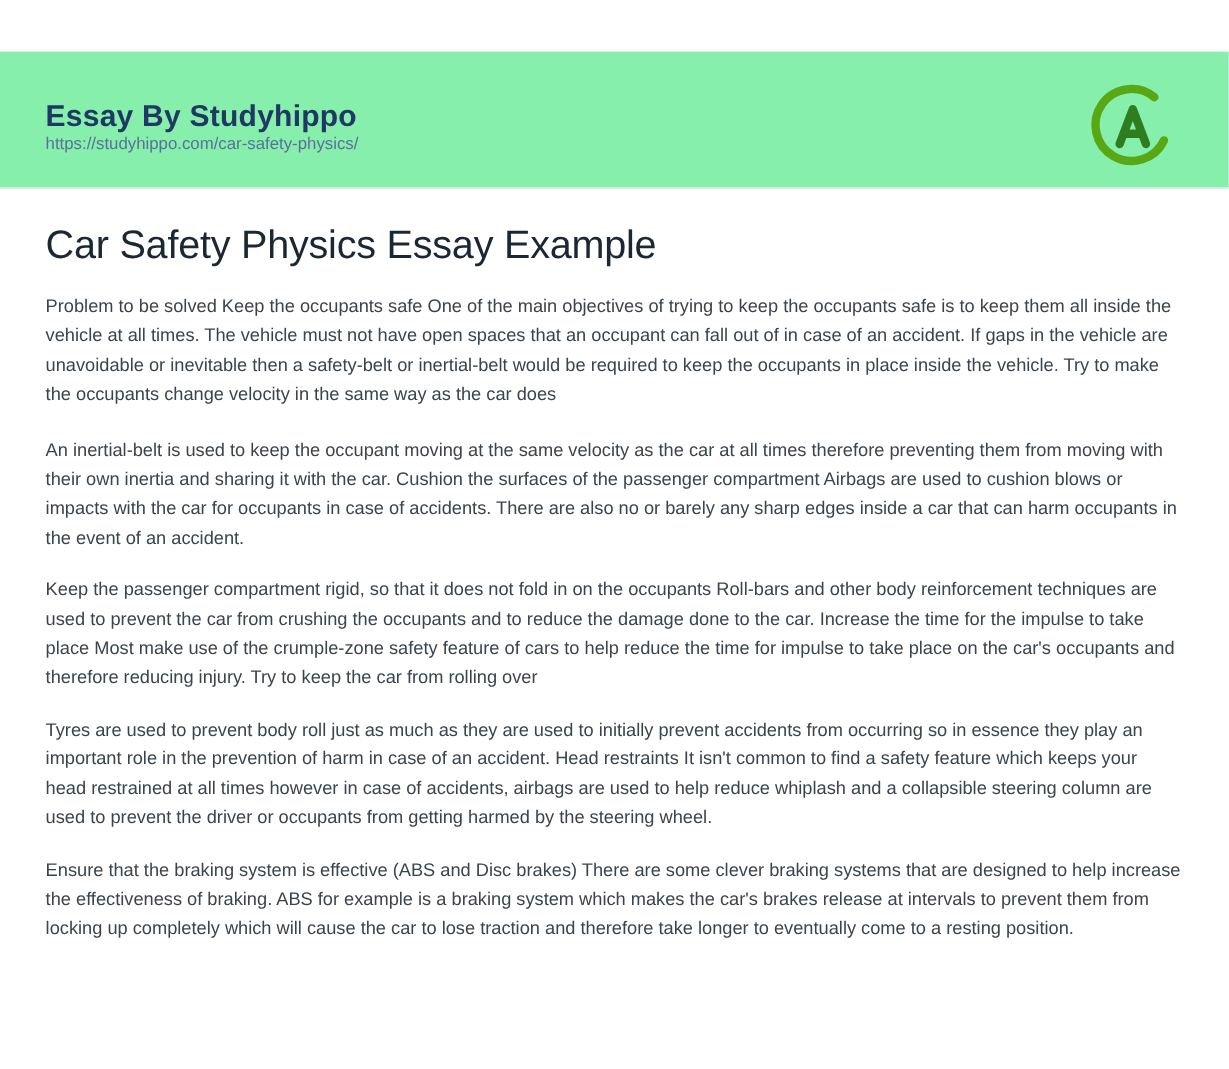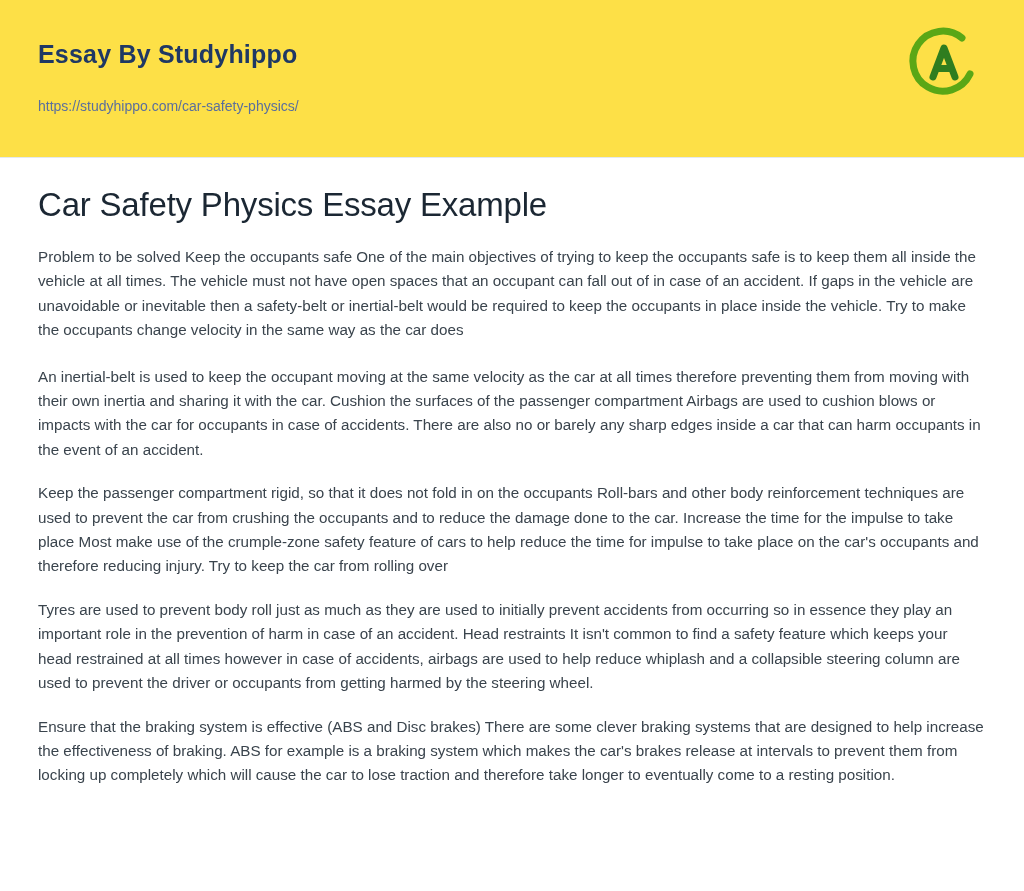--- a/index.html
+++ b/index.html
@@ -11,38 +11,39 @@
     height: 891px;
     background: #ffffff;
     font-family: "Liberation Sans", sans-serif;
     color: #2d3a43;
     overflow: hidden;
   }
 
   
   .header {
     position: relative;
-    height: 158px;
-    background: #fde047;
+    height: 114px;
+    background: #86efac;
     border-bottom: 1px solid #e3e9ef;
     box-sizing: border-box;
+    margin-top: 43px;
   }
   .brand {
     position: absolute;
     left: 38px;
     top: 40px;
     font-size: 25px;
     font-weight: bold;
     color: #1f3864;
     letter-spacing: 0.2px;
   }
   .site-url {
     position: absolute;
     left: 38px;
-    top: 98px;
+    top: 68px;
     font-size: 14px;
     color: #5b6f9c;
     text-decoration: none;
   }
   .logo {
     position: absolute;
     right: 40px;
     top: 22px;
     width: 80px;
     height: 80px;

